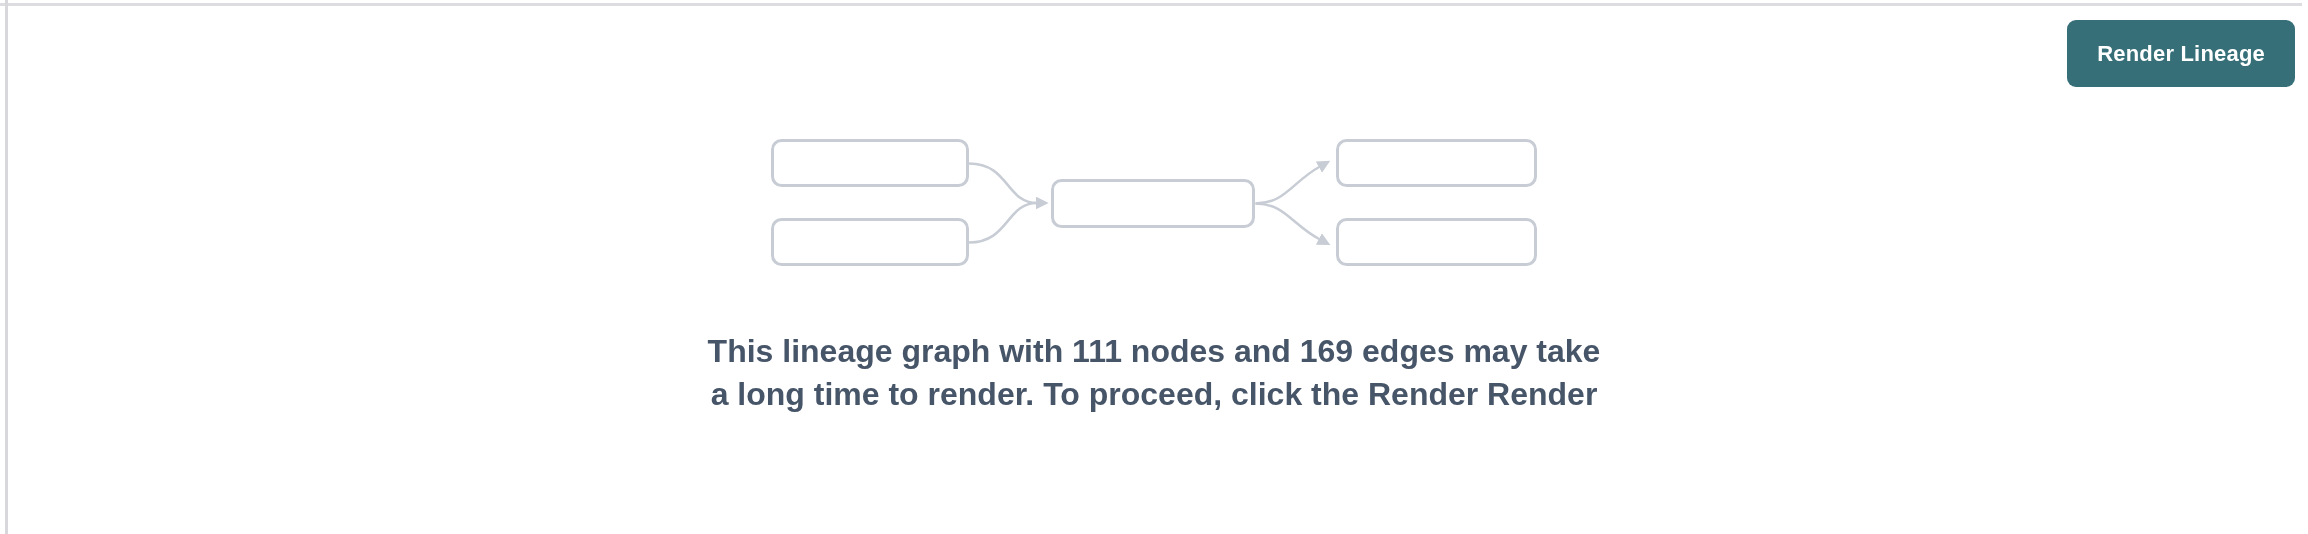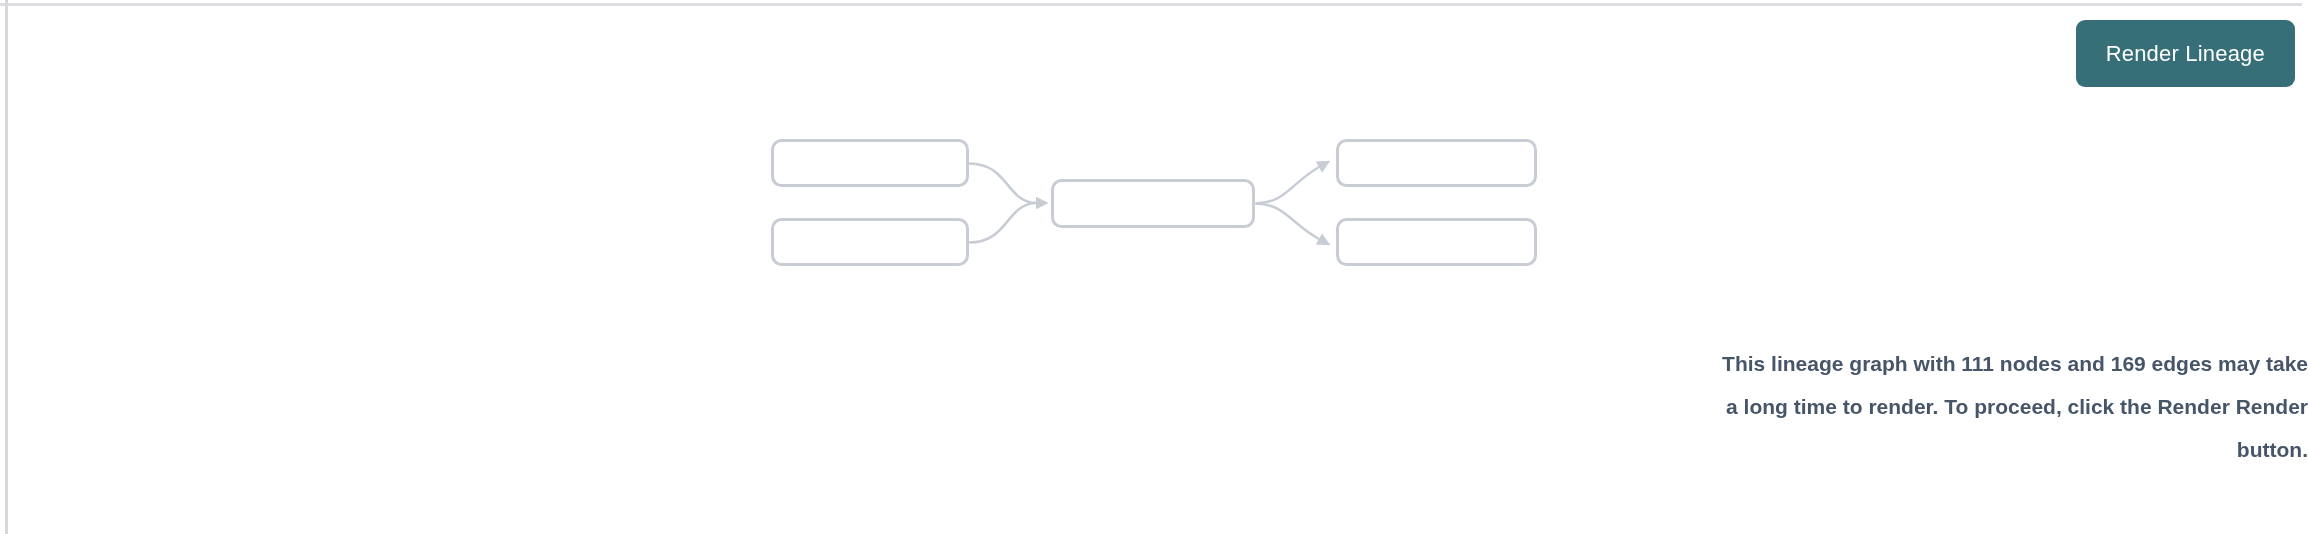--- a/index.html
+++ b/index.html
@@ -34,41 +34,41 @@
   .render-btn {
     position: absolute;
     top: 20px;
     right: 13px;
     height: 67px;
     padding: 0 30px;
     background: #366F78;
     color: #ffffff;
     font-family: "Liberation Sans", sans-serif;
     font-size: 22px;
-    font-weight: 400;
+    font-weight: 700;
     letter-spacing: 0.2px;
     border: none;
     border-radius: 9px;
     cursor: pointer;
   }
   .diagram {
     position: absolute;
     left: 771px;
     top: 139px;
     width: 766px;
     height: 128px;
   }
   .message {
     position: absolute;
-    top: 342px;
+    top: 330px;
     left: 0;
     width: 100%;
-    text-align: right;
+    text-align: center;
     color: #475569;
-    font-size: 21px;
+    font-size: 32px;
     line-height: 43px;
     font-weight: 700;
   }
 </style>
 </head>
 <body>
 
 <div class="stage">
 
   <div class="top-hairline"></div>
@@ -95,16 +95,15 @@
       <rect x="1.5" y="80.5" width="195" height="45" rx="9"></rect>
       <rect x="281.5" y="41.5" width="201" height="46" rx="9"></rect>
       <rect x="566.5" y="1.5" width="198" height="45" rx="9"></rect>
       <rect x="566.5" y="80.5" width="198" height="45" rx="9"></rect>
     </g>
   </svg>
 
   <div class="message">
     <div>This lineage graph with 111 nodes and 169 edges may take</div>
     <div>a long time to render. To proceed, click the Render Render</div>
-    <div>button.</div>
   </div>
 
 </div>
 
 </body></html>

